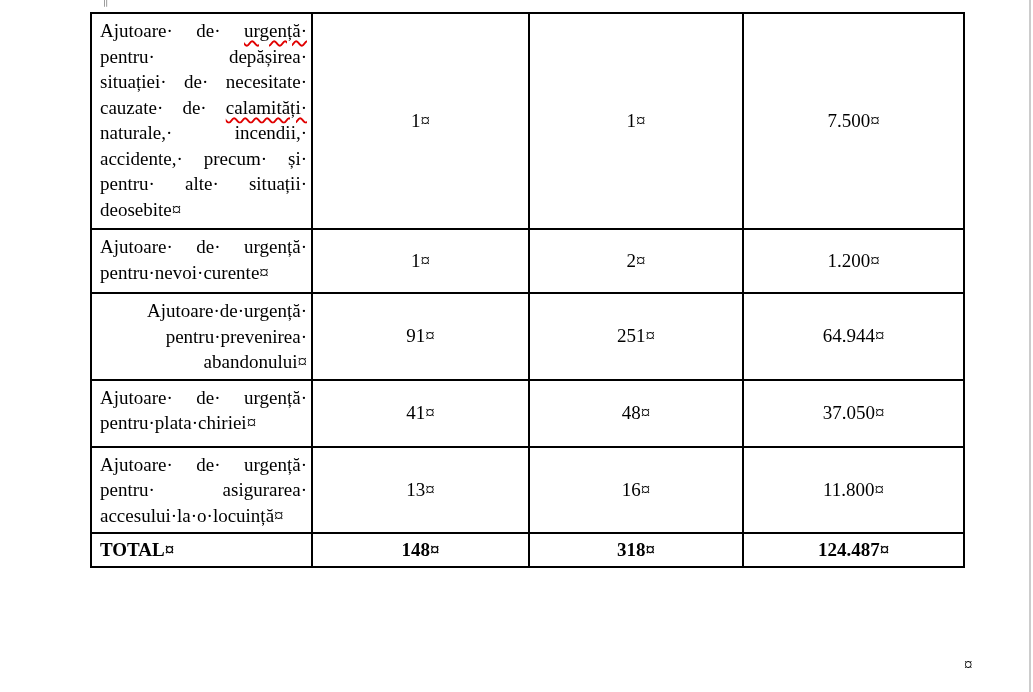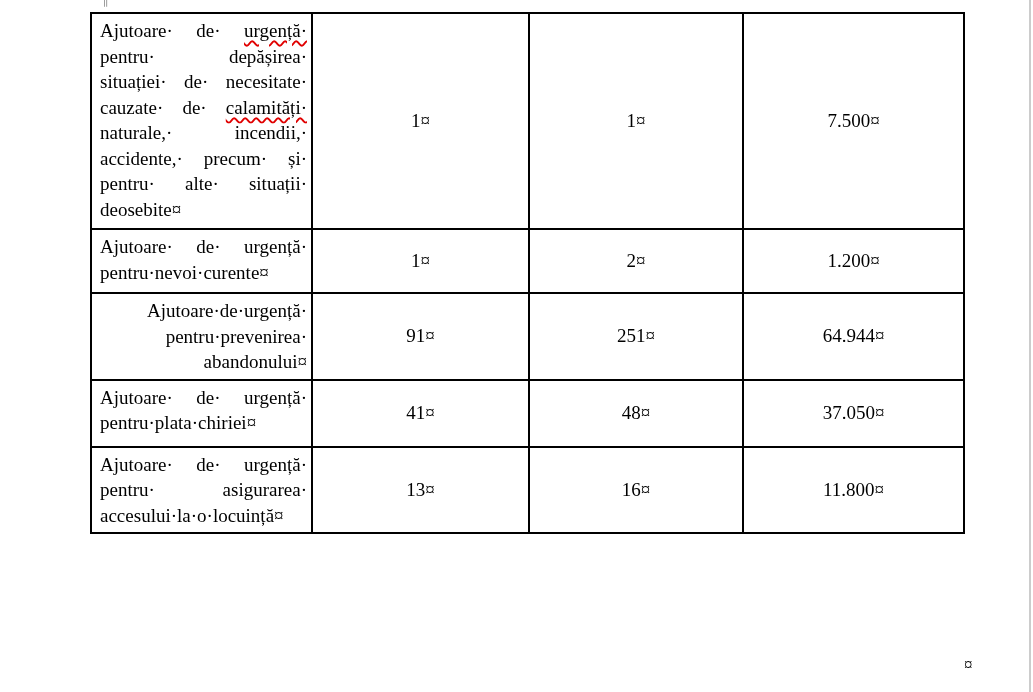--- a/index.html
+++ b/index.html
@@ -116,20 +116,26 @@
     </tr>
 
 
     <tr style="height:83px">
       <td class="c1 just">Ajutoare· de· urgență· pentru· asigurarea· accesului·la·o·locuință¤</td>
       <td class="num">13¤</td>
       <td class="num">16¤</td>
       <td class="num">11.800¤</td>
     </tr>
 
+    <tr class="total-row" style="height:34px">
+      <td class="total-label">TOTAL¤</td>
+      <td class="num">148¤</td>
+      <td class="num">318¤</td>
+      <td class="num">124.487¤</td>
+    </tr>
   </tbody>
     </table>
 
   <span class="row-end">¤</span>
 
   <div class="page-edge"></div>
 
 </div>
 
 </body></html>

